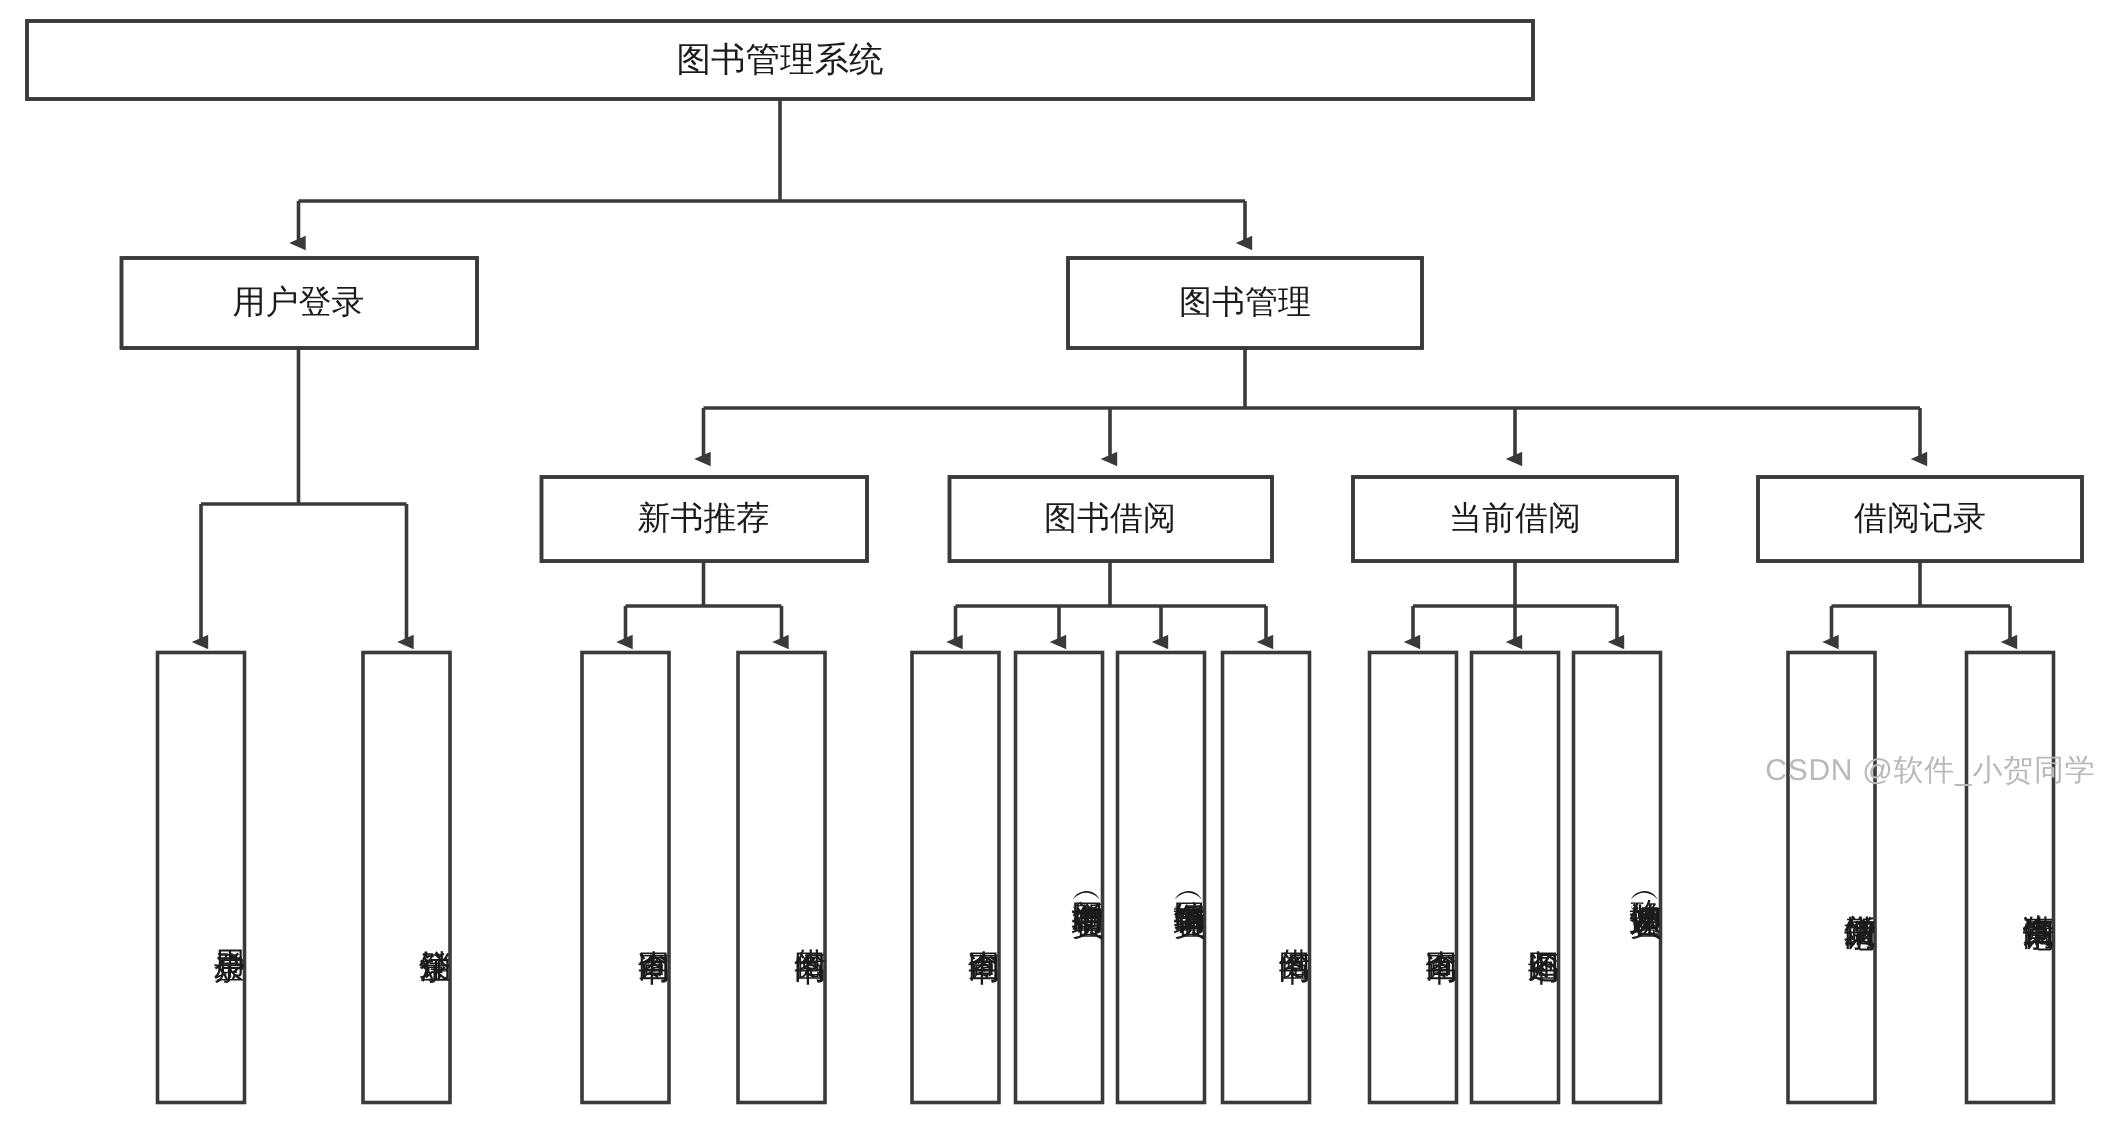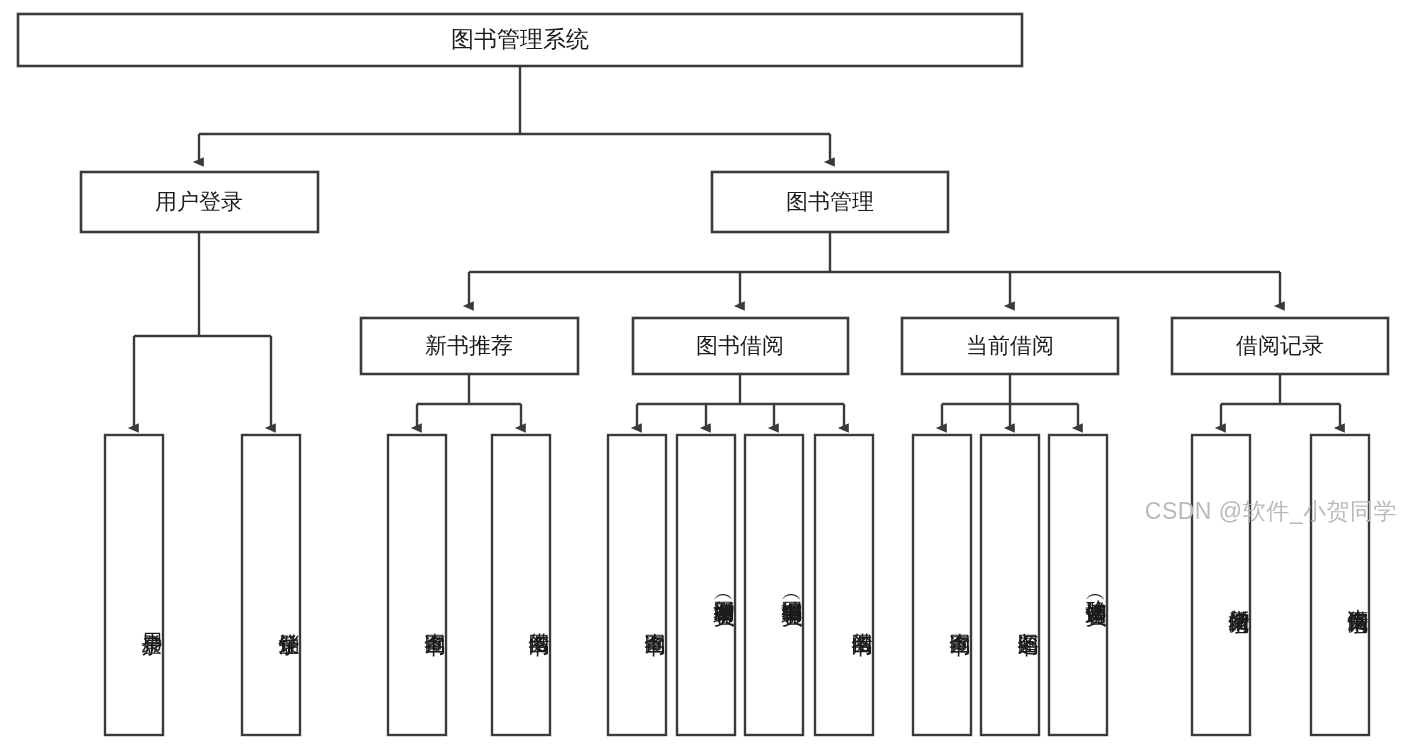--- a/index.html
+++ b/index.html
@@ -69,21 +69,21 @@
     align-items: flex-start;
     justify-content: center;
     white-space: nowrap;
     pointer-events: none;
   }
   .watermark {
     position: absolute;
     right: 8px;
     bottom: 6px;
     font-family: "Liberation Sans", "DejaVu Sans", sans-serif;
-    font-size: 23px;
+    font-size: 20px;
     color: #b9b9b9;
     letter-spacing: 0.5px;
     white-space: nowrap;
   }
 </style>
 </head>
 <body>
 
 <div id="diagram-root">
 

